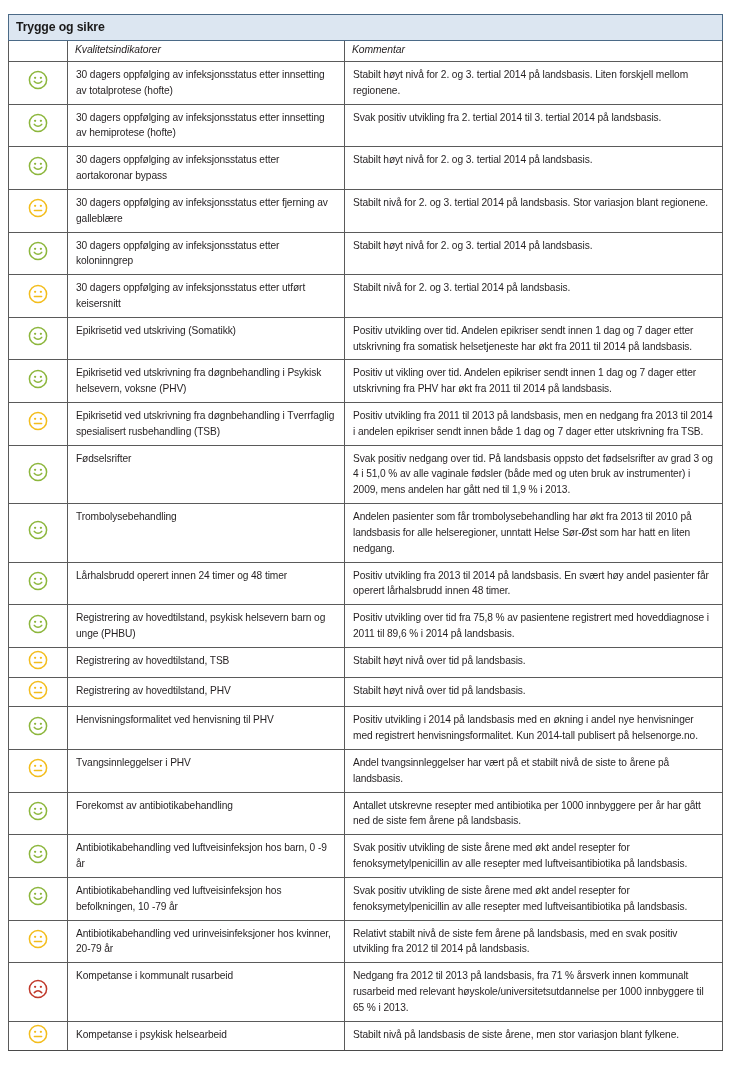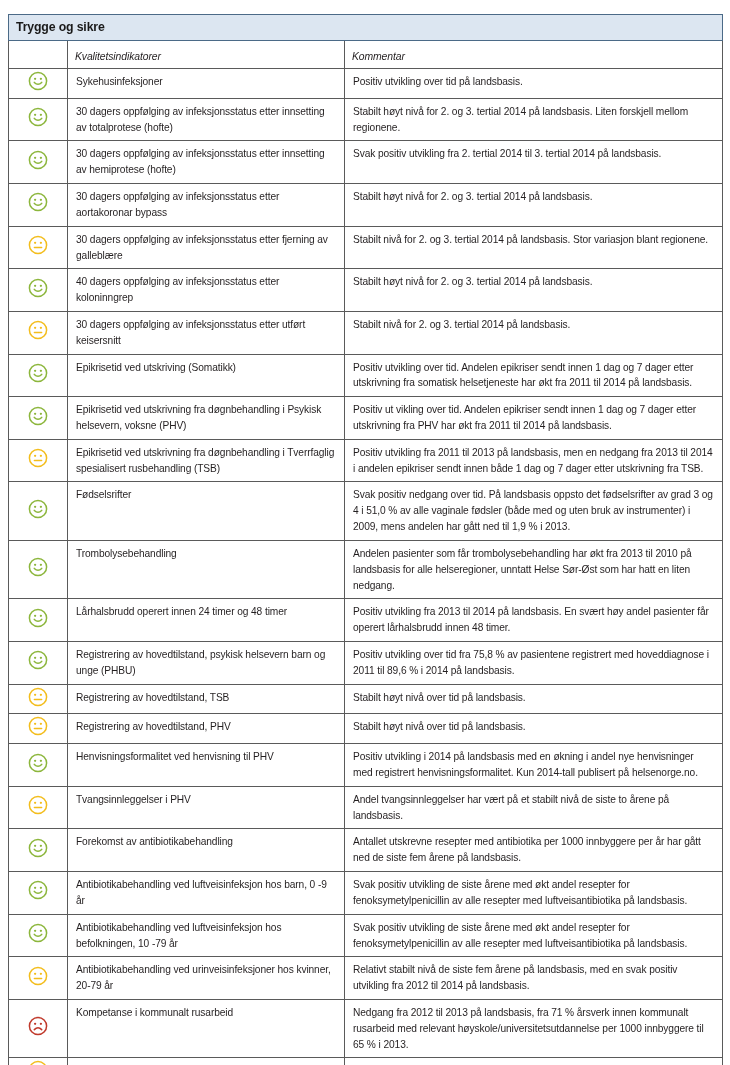--- a/index.html
+++ b/index.html
@@ -49,21 +49,21 @@
     color: #1a1a1a;
     height: 18px;
     vertical-align: middle;
   }
 
   
   tr.head-row td {
     border: 1px solid #5a5a5a;
     font-style: italic;
     font-size: 10.4px;
-    padding: 7px 7px 4px 7px;
+    padding: 0 7px 4px 7px;
     vertical-align: middle;
     height: 16px;
     letter-spacing: -0.1px;
   }
   tr.head-row td.hc-icon { border-right: 1px solid #5a5a5a; }
 
   
   tr.data-row td {
     border: 1px solid #5a5a5a;
     vertical-align: top;
@@ -101,34 +101,20 @@
     <tbody>
       <tr class="section-row">
         <td class="section-cell" colspan="3" style="background: rgb(220, 230, 241); border-color: rgb(75, 106, 135);">Trygge og sikre</td>
       </tr>
       <tr class="head-row">
         <td class="hc-icon"></td>
         <td class="hc-ind">Kvalitetsindikatorer</td>
         <td class="hc-com">Kommentar</td>
       </tr>
 
-    <tr class="data-row">
-          <td class="cell-icon"><span class="smiley"><svg width="20" height="20" viewBox="0 0 20 20" aria-hidden="true">
-                <circle cx="10" cy="10" r="8.6" fill="none" stroke="#8cb63c" stroke-width="1.5"></circle>
-                <circle cx="7.1" cy="7.8" r="1.15" fill="#8cb63c"></circle>
-                <circle cx="12.9" cy="7.8" r="1.15" fill="#8cb63c"></circle>
-                <path d="M6.3 11.4 Q10 15.2 13.7 11.4" fill="none" stroke="#8cb63c" stroke-width="1.5" stroke-linecap="round"></path>
-              </svg></span></td>
-          <td class="cell-ind">
-            <span class="cell-text">Sykehusinfeksjoner</span>
-          </td>
-          <td class="cell-com">
-            <span class="cell-text">Positiv utvikling over tid på landsbasis.</span>
-          </td>
-        </tr>
         <tr class="data-row">
           <td class="cell-icon"><span class="smiley"><svg width="20" height="20" viewBox="0 0 20 20" aria-hidden="true">
                 <circle cx="10" cy="10" r="8.6" fill="none" stroke="#8cb63c" stroke-width="1.5"></circle>
                 <circle cx="7.1" cy="7.8" r="1.15" fill="#8cb63c"></circle>
                 <circle cx="12.9" cy="7.8" r="1.15" fill="#8cb63c"></circle>
                 <path d="M6.3 11.4 Q10 15.2 13.7 11.4" fill="none" stroke="#8cb63c" stroke-width="1.5" stroke-linecap="round"></path>
               </svg></span></td>
           <td class="cell-ind">
             <span class="cell-text">30 dagers oppfølging av infeksjonsstatus etter innsetting av totalprotese (hofte)</span>
           </td>
@@ -179,21 +165,21 @@
           </td>
         </tr>
         <tr class="data-row">
           <td class="cell-icon"><span class="smiley"><svg width="20" height="20" viewBox="0 0 20 20" aria-hidden="true">
                 <circle cx="10" cy="10" r="8.6" fill="none" stroke="#8cb63c" stroke-width="1.5"></circle>
                 <circle cx="7.1" cy="7.8" r="1.15" fill="#8cb63c"></circle>
                 <circle cx="12.9" cy="7.8" r="1.15" fill="#8cb63c"></circle>
                 <path d="M6.3 11.4 Q10 15.2 13.7 11.4" fill="none" stroke="#8cb63c" stroke-width="1.5" stroke-linecap="round"></path>
               </svg></span></td>
           <td class="cell-ind">
-            <span class="cell-text">40 dagers oppfølging av infeksjonsstatus etter koloninngrep</span>
+            <span class="cell-text">30 dagers oppfølging av infeksjonsstatus etter koloninngrep</span>
           </td>
           <td class="cell-com">
             <span class="cell-text">Stabilt høyt nivå for 2. og 3. tertial 2014 på landsbasis.</span>
           </td>
         </tr>
         <tr class="data-row">
           <td class="cell-icon"><span class="smiley"><svg width="20" height="20" viewBox="0 0 20 20" aria-hidden="true">
                 <circle cx="10" cy="10" r="8.6" fill="none" stroke="#f3bd1c" stroke-width="1.5"></circle>
                 <circle cx="7.1" cy="7.8" r="1.15" fill="#f3bd1c"></circle>
                 <circle cx="12.9" cy="7.8" r="1.15" fill="#f3bd1c"></circle>

